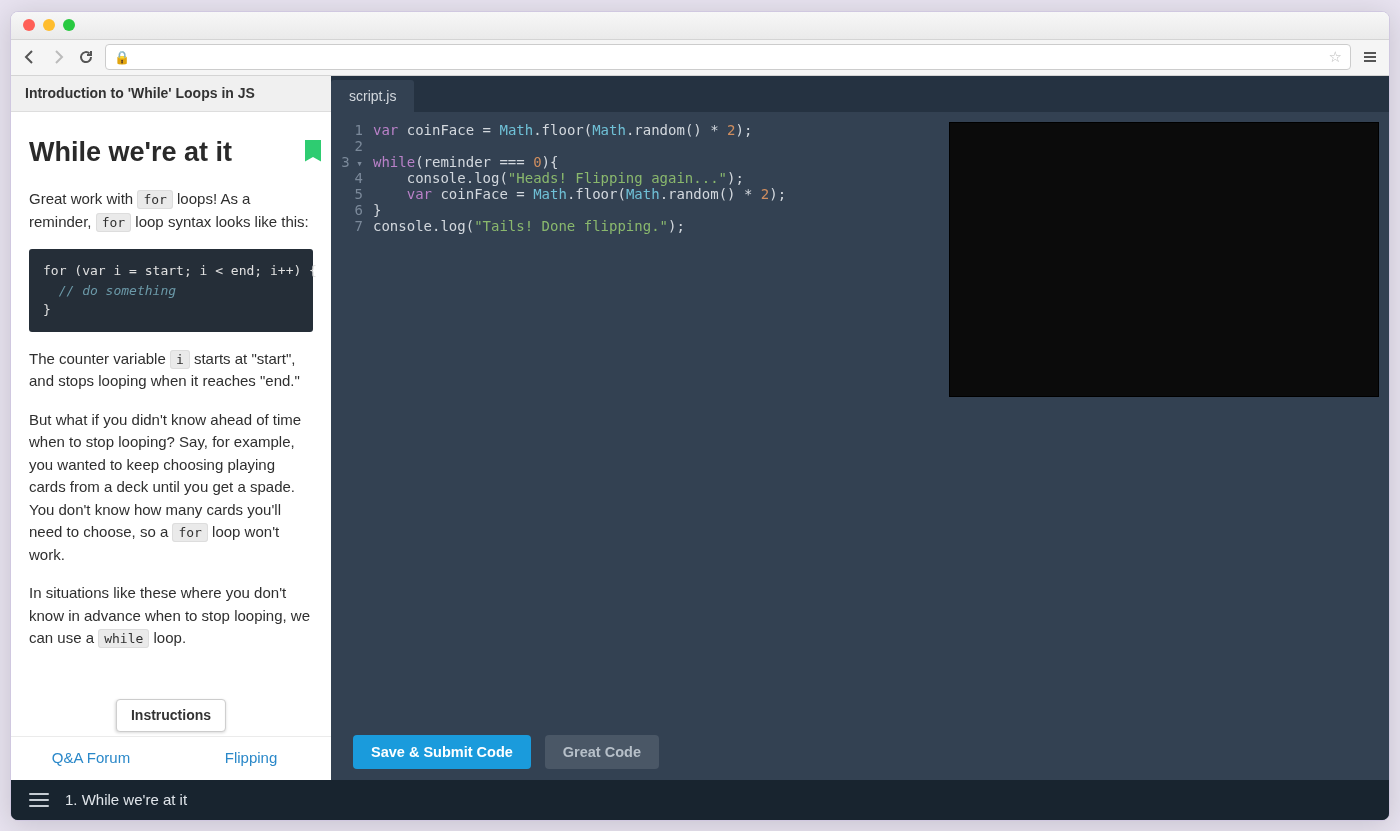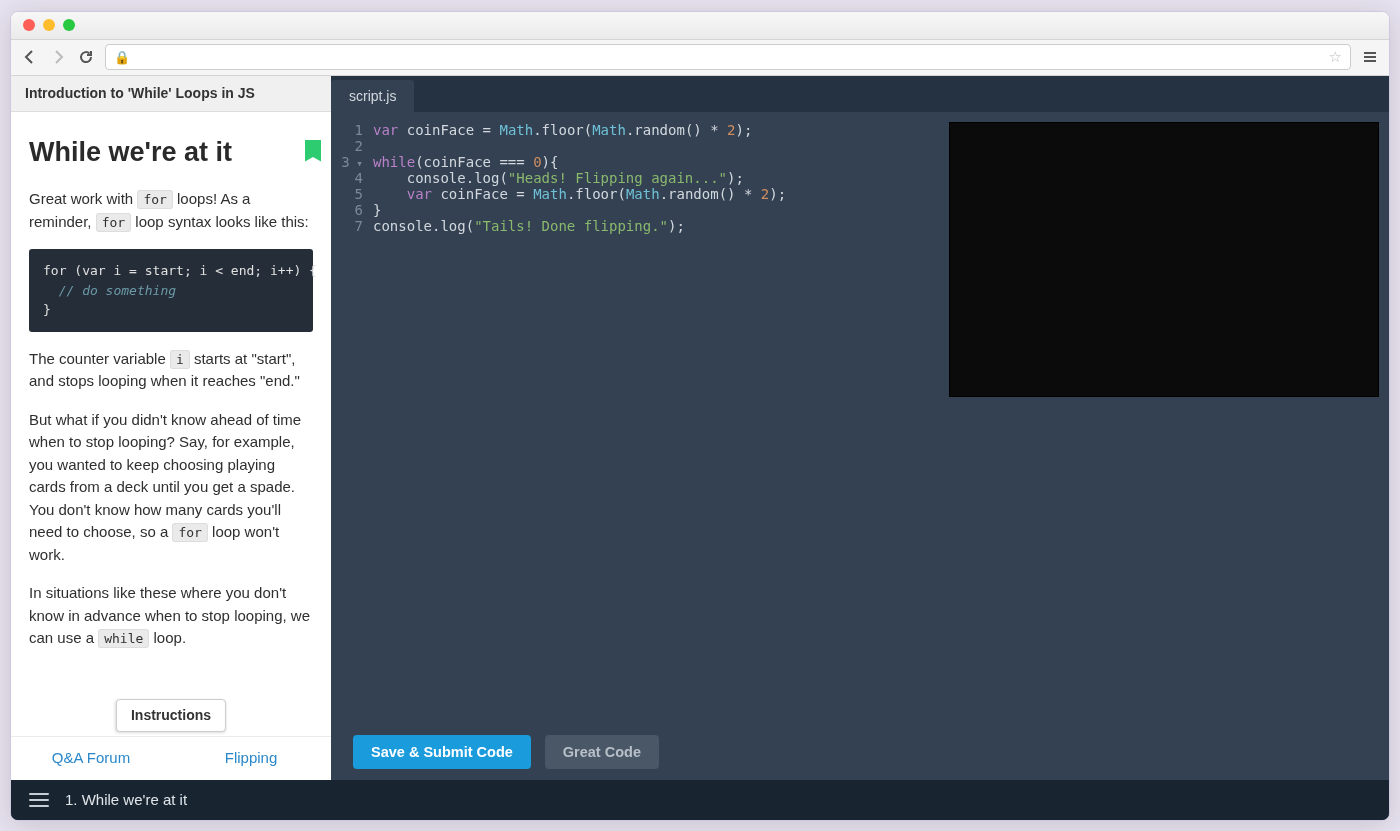--- a/index.html
+++ b/index.html
@@ -312,21 +312,21 @@
               <div class="code-row">
                 <div class="gutter">1</div>
                 <div class="code-line"><span class="tok-kw">var </span><span class="tok-var">coinFace</span><span class="tok-op"> = </span><span class="tok-obj">Math</span><span class="tok-op">.floor(</span><span class="tok-obj">Math</span><span class="tok-op">.random() * </span><span class="tok-num">2</span><span class="tok-op">);</span></div>
               </div>
               <div class="code-row">
                 <div class="gutter">2</div>
                 <div class="code-line"></div>
               </div>
               <div class="code-row">
                 <div class="gutter">3<span class="tok-fold"> ▾</span></div>
-                <div class="code-line"><span class="tok-kw">while</span><span class="tok-op">(coinFace === </span><span class="tok-num">0</span><span class="tok-op">){</span></div>
+                <div class="code-line"><span class="tok-kw">while</span><span class="tok-op">(reminder === </span><span class="tok-num">0</span><span class="tok-op">){</span></div>
               </div>
               <div class="code-row">
                 <div class="gutter">4</div>
                 <div class="code-line"><span class="tok-op">    console.log(</span><span class="tok-str">"Heads! Flipping again..."</span><span class="tok-op">);</span></div>
               </div>
               <div class="code-row">
                 <div class="gutter">5</div>
                 <div class="code-line"><span class="tok-op">    </span><span class="tok-kw">var </span><span class="tok-var">coinFace</span><span class="tok-op"> = </span><span class="tok-obj">Math</span><span class="tok-op">.floor(</span><span class="tok-obj">Math</span><span class="tok-op">.random() * </span><span class="tok-num">2</span><span class="tok-op">);</span></div>
               </div>
               <div class="code-row">

